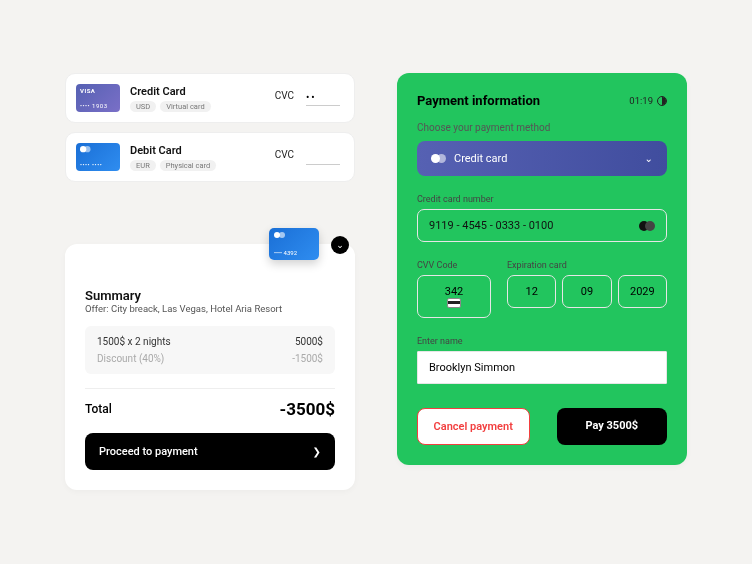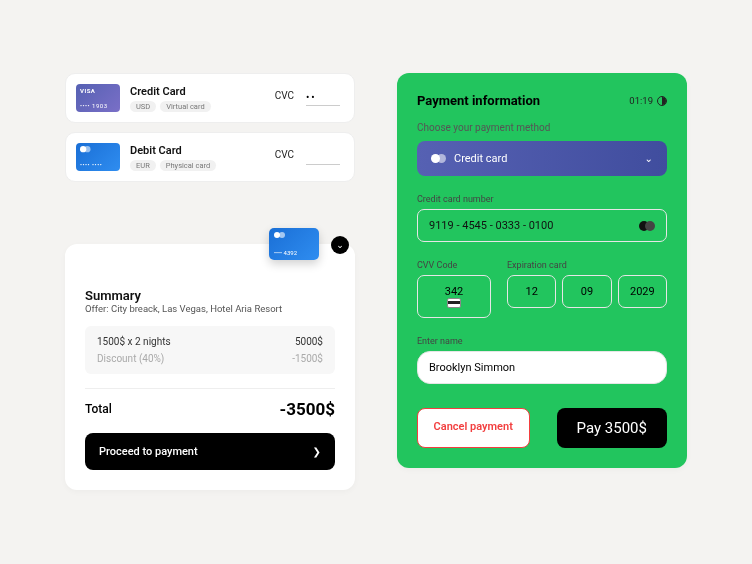--- a/index.html
+++ b/index.html
@@ -108,30 +108,30 @@
 
   .row2 { display:flex; gap: 16px; }
   .col { flex:1; }
   .cvv-box { border:1px solid #e6e6e6; border-radius:7px; padding:9px 10px; font-size:11px; display:flex; justify-content:space-between; align-items:center; width: 74px; flex-direction: column; }
   .cvv-box .card-back { width:14px; height:10px; background:#fff; border:1px solid #888; border-radius:2px; position:relative; }
   .cvv-box .card-back:after{ content:""; position:absolute; left:0; right:0; top:2px; height:3px; background:#222; }
   .exp-wrap { display:flex; gap:6px; }
   .exp-wrap .seg { border:1px solid #e6e6e6; border-radius:7px; padding:9px 0; font-size:11px; text-align:center; flex:1; min-width:34px; }
 
   .name-input {
-    border:1px solid #e6e6e6; border-radius:13px; padding:9px 11px; font-size:11px; width:100%; outline:none;
+    border:1px solid #e6e6e6; border-radius:1px; padding:9px 11px; font-size:11px; width:100%; outline:none;
   }
 
   .actions { display:flex; gap:10px; margin-top: 24px; }
   .btn-cancel {
     flex:1; border:1.5px solid #f23f3f; color:#f23f3f; background:#fff; border-radius:8px;
     font-size:11px; font-weight:600; padding:11px 0; text-align:center;
   }
   .btn-pay {
-    flex:1; background:#000; color:#fff; border-radius:8px; font-size:15px; font-weight:400;
+    flex:1; background:#000; color:#fff; border-radius:8px; font-size:11px; font-weight:700;
     padding:11px 0; text-align:center;margin-left:17px;
   }
 </style>
 </head>
 <body>
 
 <div class="card-option first">
   <div class="mini-card visa">
     <div class="logo">VISA</div>
     <div class="dots">•••• 1903</div>

